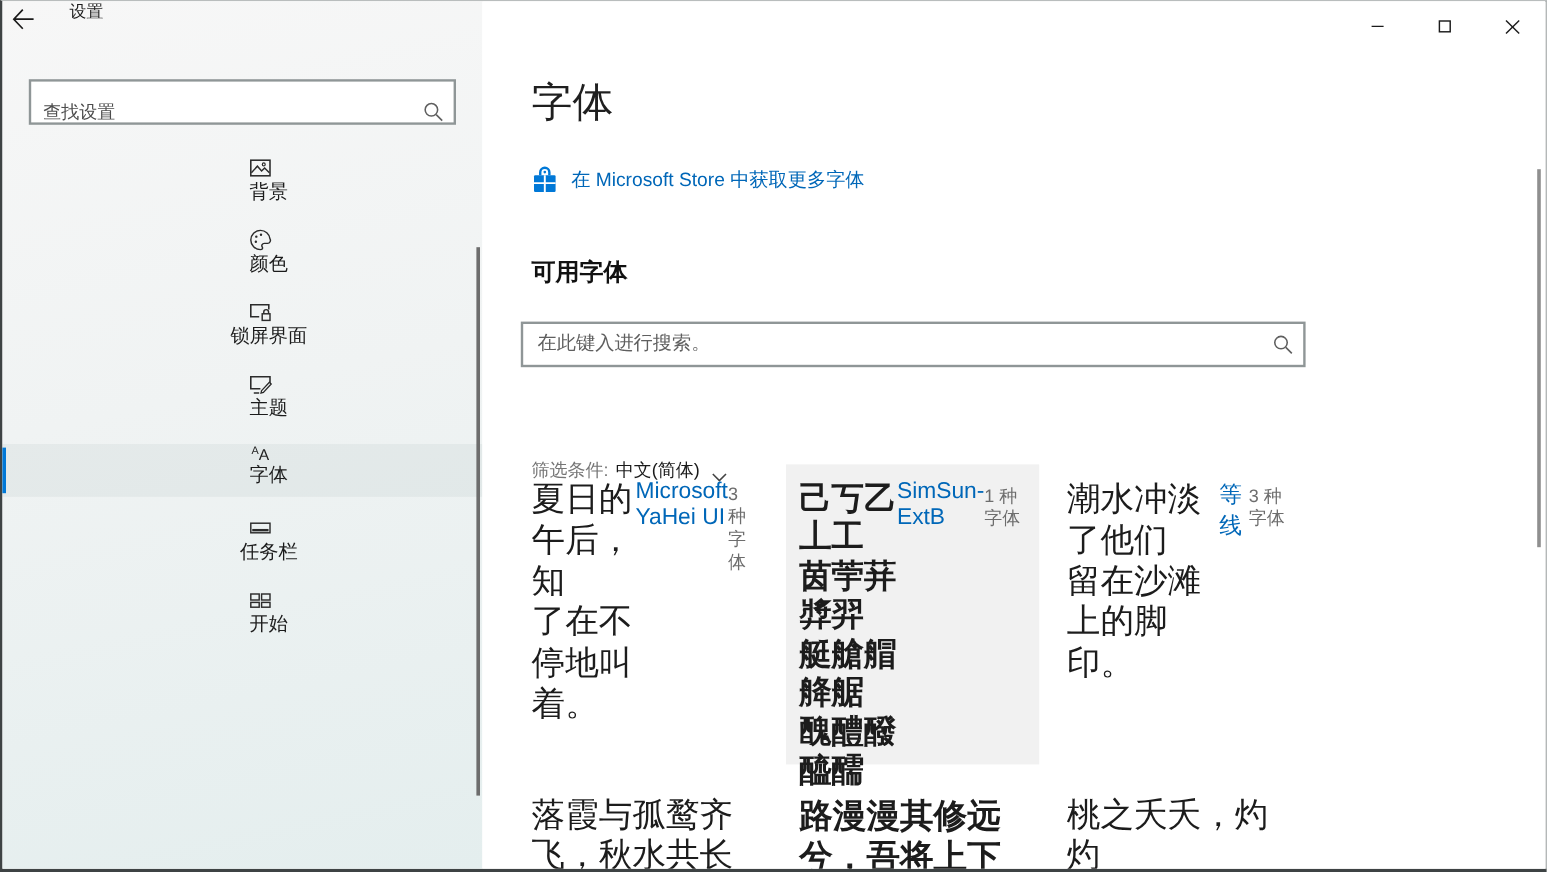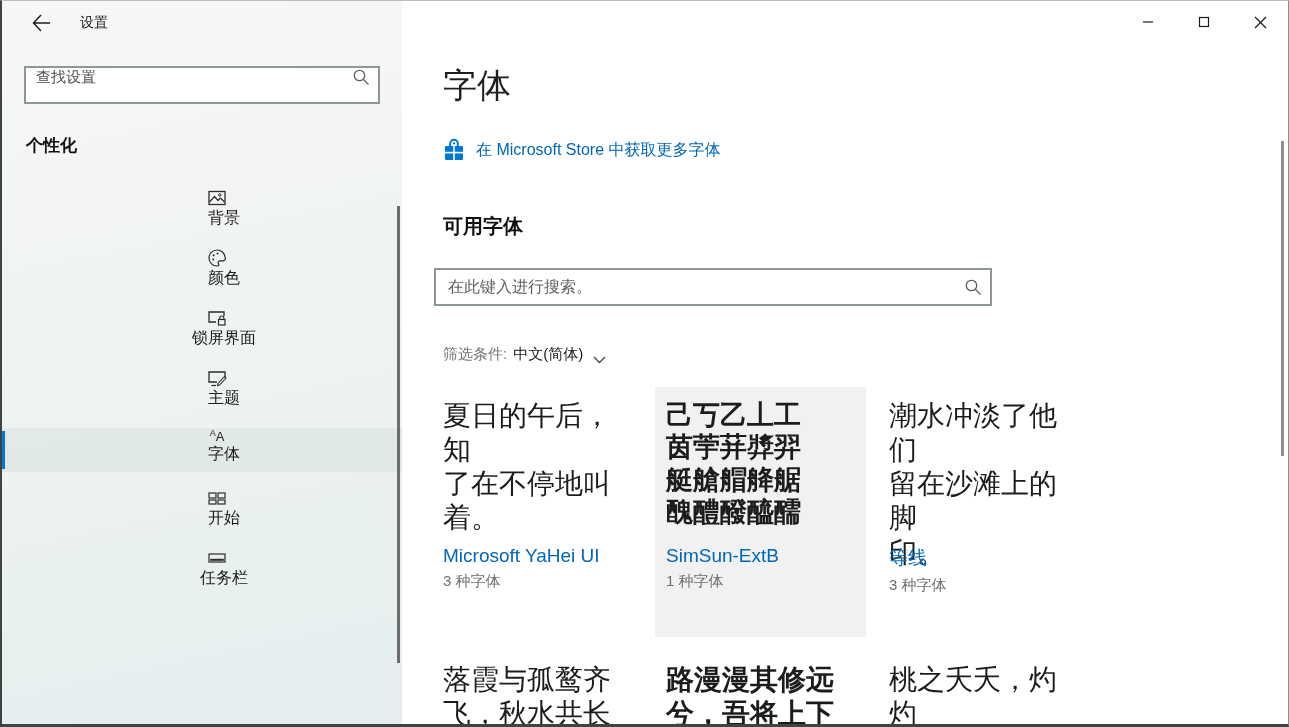--- a/index.html
+++ b/index.html
@@ -14,29 +14,29 @@
     border-left:2px solid #3e4344;
     border-bottom:3px solid #3e4344;
   }
 
   
   .sidebar{
     position:relative; width:400px; height:100%;
     background:linear-gradient(168deg,#f7f7f7 0%,#f0f3f3 45%,#e4eeee 100%);
     flex-shrink:0;
   }
-  .titlebar-left{ height:44px; display:flex; align-items:center; padding-left:22px; }
+  .titlebar-left{ height:44px; display:flex; align-items:flex-start; }
   .back-btn{ width:34px; height:30px; display:flex; align-items:center; justify-content:center; cursor:pointer; }
   .app-title{ font-size:14px; color:#1b1b1b; margin-left:22px; }
 
   .home-item{ margin-top:30px; height:44px; display:flex; align-items:center; padding-left:30px; cursor:pointer; }
   .home-item .label, .nav-item .label{ font-size:16px; margin-left:14px; color:#1b1b1b; }
 
   .side-search{ margin:21px 22px 0 22px; height:38px; background:#fff; border:2px solid #8f9697;
-    display:flex; align-items:flex-start; }
+    display:flex; align-items:flex-end; }
   .side-search input{ flex:1; border:none; outline:none; background:transparent;
     font-size:15px; color:#444; padding:0 10px; font-family:inherit; }
   .side-search input::placeholder{ color:#4d4d4d; }
   .search-glyph{ width:34px; display:flex; justify-content:center; }
 
   .section-header{ margin:30px 0 0 24px; height:28px; font-size:17px; font-weight:700; color:#111; }
 
   .nav-list{ margin-top:26px; }
   .nav-item{ position:relative; height:44px; margin-bottom:16px; display:flex; align-items:center;
     padding-left:30px; cursor:pointer; width:100%;flex-direction:column; }
@@ -53,34 +53,34 @@
   .main{ position:relative; flex:1; height:100%; background:#ffffff; }
   .window-controls{ position:absolute; top:0; right:0; display:flex; z-index:5; }
   .wc-btn{ width:56px; height:42px; display:flex; align-items:center; justify-content:center; cursor:pointer; }
 
   .page-title{ position:absolute; left:41px; top:62px; font-size:34px; font-weight:400; color:#1f1f1f; }
   .store-row{ position:absolute; left:41px; top:137px; display:flex; align-items:center; gap:11px; cursor:pointer; }
   .store-link{ font-size:16px; color:#0067b8; text-decoration:none; }
 
   .section-title{ position:absolute; left:41px; top:212px; font-size:20px; font-weight:700; color:#111; }
 
-  .main-search{ position:absolute; left:32px; top:267px; width:558px; height:38px; background:#fff;
+  .main-search{ position:absolute; left:32px; top:267px; width:654px; height:38px; background:#fff;
     border:2px solid #8f9697; display:flex; align-items:center; }
   .main-search input{ flex:1; border:none; outline:none; background:transparent; font-size:16px;
     color:#444; padding:0 12px; font-family:inherit; }
   .main-search input::placeholder{ color:#5f5f5f; }
 
   .filter-row{ position:absolute; left:41px; top:344px; display:flex; align-items:flex-end; font-size:15px; }
   .filter-label{ color:#767676; }
-  .filter-value{ color:#1a1a1a; margin-left:6px; cursor:pointer; }
+  .filter-value{ color:#1a1a1a; margin-left:6px; cursor:pointer;margin-top:38px; }
   .filter-chevron{ margin-left:10px; display:flex; align-items:center; cursor:pointer; }
 
   .font-grid{ position:absolute; left:30px; top:386px; display:grid;
     grid-template-columns:repeat(3,211px); column-gap:12px; row-gap:14px; }
-  .tile{ width:211px; height:250px; padding:12px 11px 0 11px; cursor:pointer; display:flex; flex-direction:column; }
+  .tile{ width:211px; height:250px; padding:12px 11px 0 11px; cursor:pointer; display:flex; flex-direction:row; }
   .tile.highlighted{ background:#f1f1f1; }
   .preview{ font-size:28px; line-height:1.22; color:#1c1c1c; white-space:pre-line; height:146px; overflow:visible; }
   .f-yahei{ font-family:"Liberation Sans",sans-serif; font-weight:400; }
   .f-extb{ font-family:"Liberation Serif","DejaVu Serif",serif; font-weight:700; font-size:27px; line-height:1.2; }
   .f-dengxian{ font-family:"Liberation Sans",sans-serif; font-weight:300; }
   .f-fangsong{ font-family:"Liberation Serif","DejaVu Serif",serif; font-weight:300; }
   .f-simhei{ font-family:"Liberation Sans",sans-serif; font-weight:700; }
   .f-kaiti{ font-family:"Liberation Serif","DejaVu Serif",serif; font-weight:400; }
   .fname{ font-size:19px; color:#0067b8; margin-top:0; text-decoration:none; display:block; }
   .fcount{ font-size:15px; color:#6d6d6d; margin-top:5px; }
@@ -108,21 +108,20 @@
     <div class="side-search">
       <input type="text" placeholder="查找设置" style="">
       <span class="search-glyph">
         <svg width="18" height="18" viewBox="0 0 18 18">
           <circle cx="7.5" cy="7.5" r="5.2" stroke="#5f5f5f" stroke-width="1.3" fill="none"></circle>
           <line x1="11.5" y1="11.5" x2="16.5" y2="16.5" stroke="#5f5f5f" stroke-width="1.3"></line>
         </svg>
       </span>
     </div>
 
-    <div class="section-header">个性化</div>
 
     <div class="nav-list">
 
       <div class="nav-item">
         <span class="ico">
           <svg width="20" height="20" viewBox="0 0 20 20">
             <rect x="2" y="3.5" width="16" height="13" stroke="#2b2b2b" stroke-width="1.3" fill="none"></rect>
             <path d="M2.5 14 L7.5 8.5 L11 12.5 L13.5 10 L17.5 14" stroke="#2b2b2b" stroke-width="1.2" fill="none"></path>
             <circle cx="12.8" cy="7" r="1.2" stroke="#2b2b2b" stroke-width="1" fill="none"></circle>
           </svg>
@@ -167,37 +166,37 @@
       <div class="nav-item selected">
         <span class="ico">
           <span class="aa-glyph"><sup>A</sup>A</span>
         </span>
         <span class="label">字体</span>
       </div>
 
       <div class="nav-item">
         <span class="ico">
           <svg width="20" height="20" viewBox="0 0 20 20">
+            <rect x="2" y="6" width="16" height="8" stroke="#2b2b2b" stroke-width="1.2" fill="none"></rect>
+            <rect x="3.2" y="10.8" width="13.6" height="2" fill="#2b2b2b"></rect>
+          </svg>
+        </span>
+        <span class="label">任务栏</span>
+      </div>
+
+      <div class="nav-item">
+        <span class="ico">
+          <svg width="20" height="20" viewBox="0 0 20 20">
             <rect x="2" y="5" width="7" height="5" stroke="#2b2b2b" stroke-width="1.2" fill="none"></rect>
             <rect x="11" y="5" width="7" height="5" stroke="#2b2b2b" stroke-width="1.2" fill="none"></rect>
             <rect x="2" y="12" width="7" height="4" stroke="#2b2b2b" stroke-width="1.2" fill="none"></rect>
             <rect x="11" y="12" width="7" height="4" stroke="#2b2b2b" stroke-width="1.2" fill="none"></rect>
           </svg>
         </span>
         <span class="label">开始</span>
-      </div>
-
-      <div class="nav-item">
-        <span class="ico">
-          <svg width="20" height="20" viewBox="0 0 20 20">
-            <rect x="2" y="6" width="16" height="8" stroke="#2b2b2b" stroke-width="1.2" fill="none"></rect>
-            <rect x="3.2" y="10.8" width="13.6" height="2" fill="#2b2b2b"></rect>
-          </svg>
-        </span>
-        <span class="label">任务栏</span>
       </div>
 
     </div>
 
     <div class="side-scrollbar"></div>
   </div>
 
   <div class="main">
 
     <div class="window-controls">

